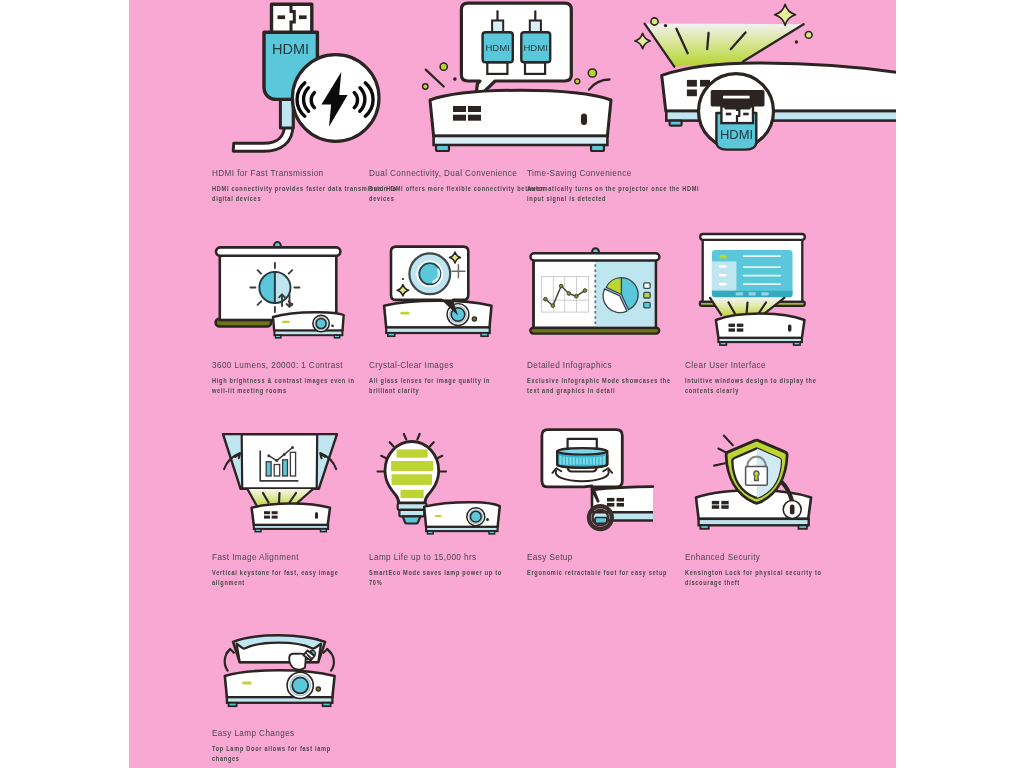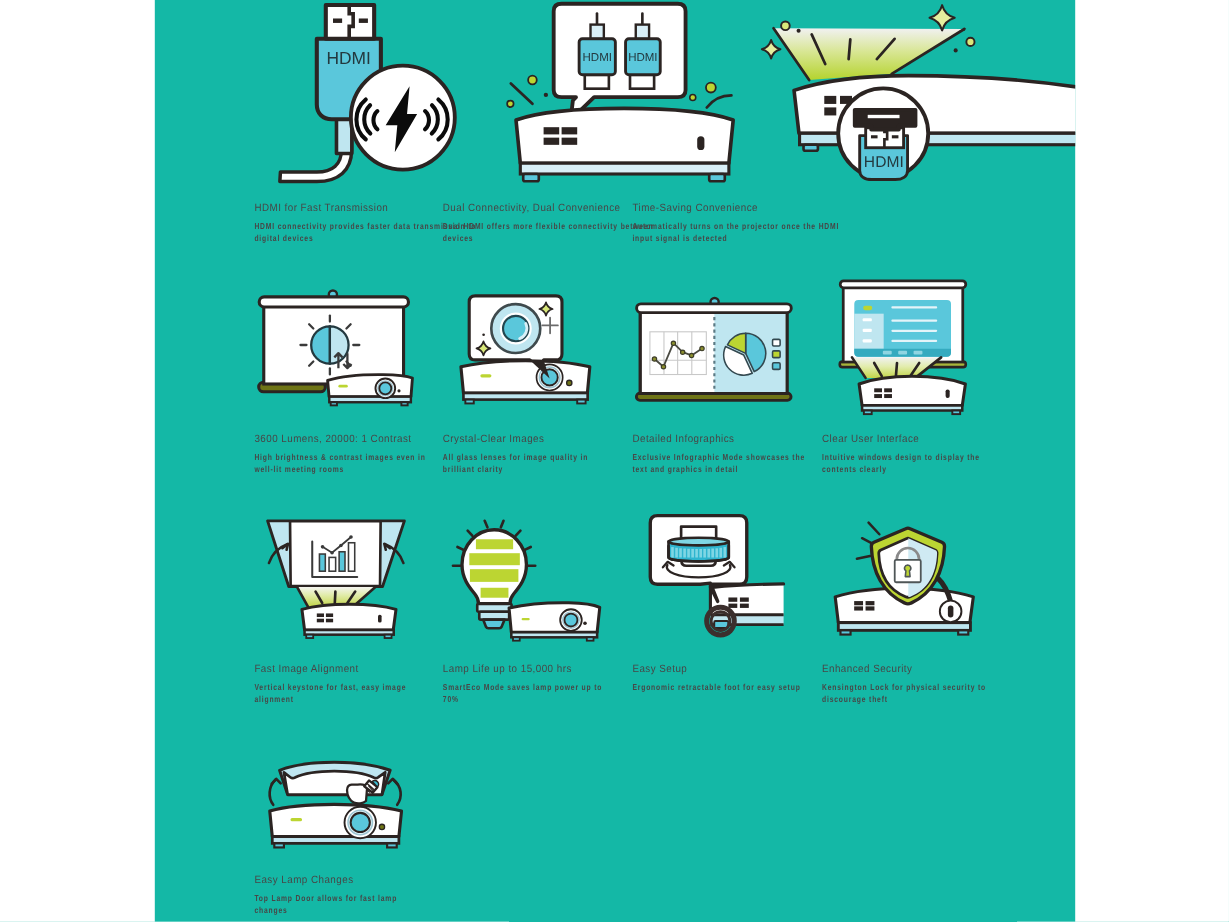--- a/index.html
+++ b/index.html
@@ -1,18 +1,18 @@
 <!DOCTYPE html>
 <html><head>
 <meta charset="utf-8">
 <title>Projector Features</title>
 <style>
   html,body{margin:0;padding:0;background:#ffffff;}
   body{width:1024px;height:768px;overflow:hidden;font-family:"Liberation Sans",sans-serif;}
-  .page{position:absolute;left:129px;top:0;width:767px;height:768px;background:#14b8a6;overflow:hidden;}
+  .page{position:absolute;left:129px;top:0;width:767px;height:768px;background:#f9a8d4;overflow:hidden;}
   .cell{position:absolute;width:185px;}
   .iconwrap{position:absolute;left:0;top:0;}
   .ftitle{position:absolute;left:0;font-size:8.8px;color:#474747;font-weight:400;letter-spacing:.42px;white-space:nowrap;transform:scaleX(0.93);transform-origin:left top;}
   .fdesc{position:absolute;left:0;font-size:7.15px;color:#474747;font-weight:700;letter-spacing:.9px;line-height:10.2px;transform:scaleX(0.785);transform-origin:left top;}
   svg{display:block;overflow:visible;}
 </style>
 </head>
 <body>
 
 <div class="page">

